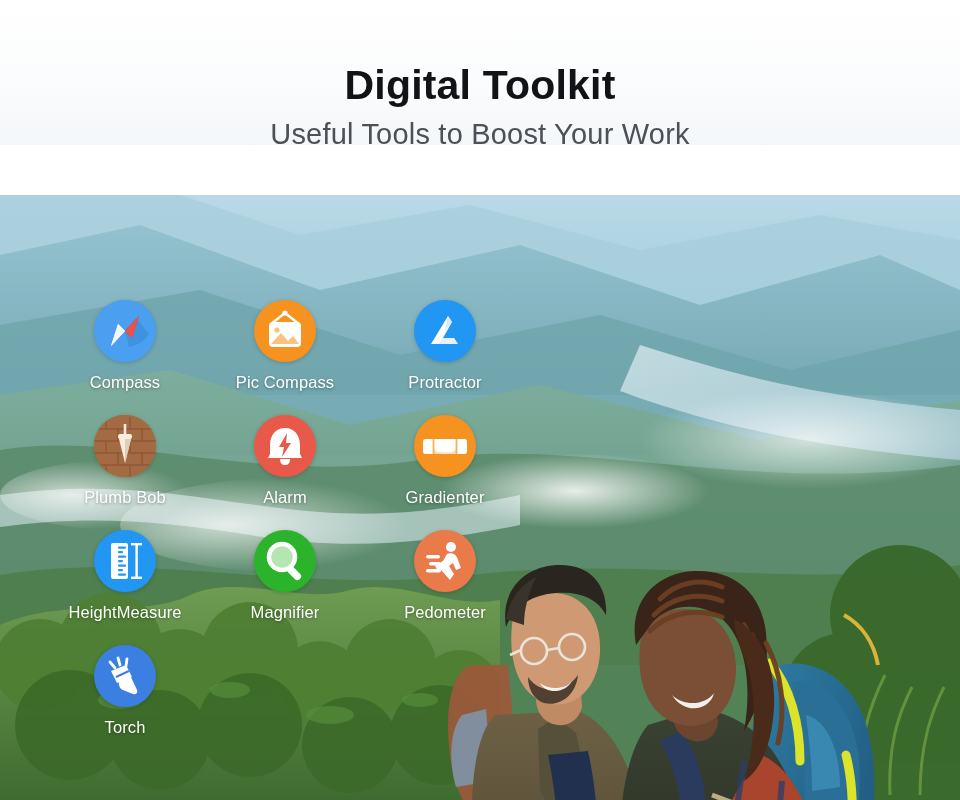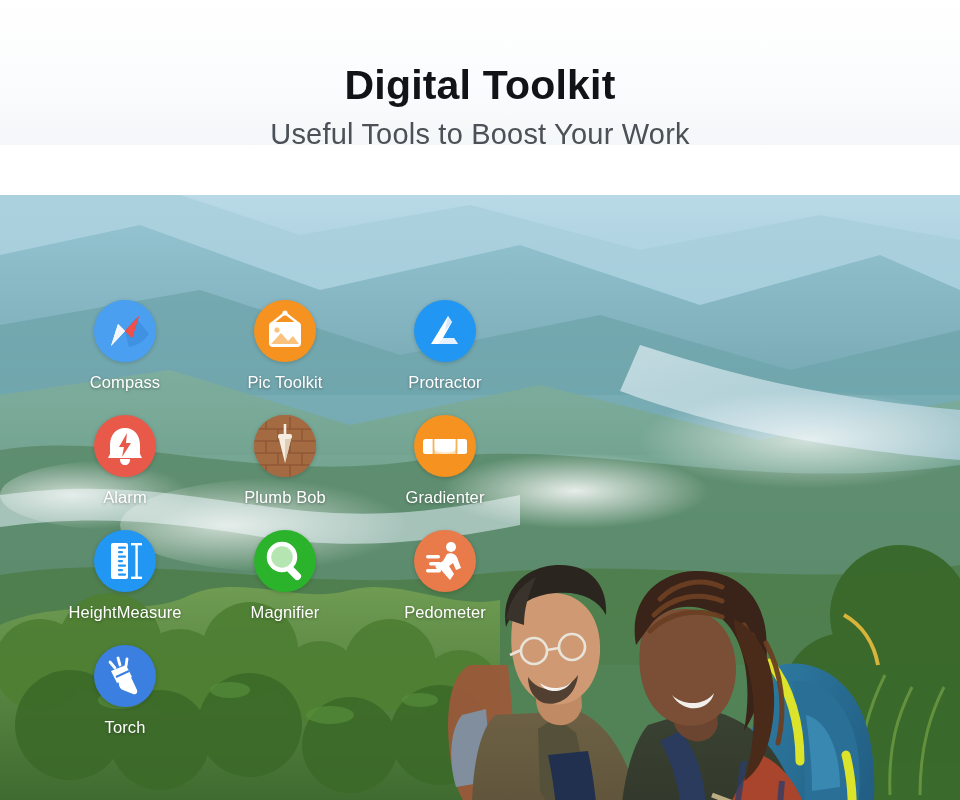--- a/index.html
+++ b/index.html
@@ -292,60 +292,60 @@
       <div class="badge" style="background:#f59220">
         <svg width="62" height="62" viewBox="0 0 62 62">
           <path d="M31 13 L45 24" stroke="#ffffff" stroke-width="2.4" fill="none"></path>
           <path d="M31 13 L17 24" stroke="#ffffff" stroke-width="2.4" fill="none"></path>
           <circle cx="31" cy="13" r="2.6" fill="#ffffff"></circle>
           <rect x="15" y="22" width="32" height="25" rx="4" fill="#ffffff"></rect>
           <circle cx="23" cy="30" r="2.6" fill="#fbc27e"></circle>
           <path d="M17 44 L27 33 L34 41 L39 36 L45 44 Z" fill="#fbc27e"></path>
         </svg>
       </div>
-      <div class="caption">Pic Toolkit</div>
+      <div class="caption">Pic Compass</div>
     </div>
 
     <div class="cell">
       <div class="badge" style="background:#2196f3">
         <svg width="62" height="62" viewBox="0 0 62 62">
           <path d="M17 44 L44 44 L40 38 L29 38 L38 22 L34 16 Z" fill="#ffffff"></path>
           <path d="M31 31 L38 22 L34 16 Z" fill="#cfe6fb" opacity="0.85"></path>
           <path d="M29 38 L40 38 L44 44 L24 44 Z" fill="#cfe6fb" opacity="0.55"></path>
         </svg>
       </div>
       <div class="caption">Protractor</div>
-    </div>
-
-    <div class="cell">
-      <div class="badge" style="background:#e8594a">
-        <svg width="62" height="62" viewBox="0 0 62 62">
-          <path d="M31 13 C40 13 46 20 46 30 L46 39 L48 43 L14 43 L16 39 L16 30 C16 20 22 13 31 13 Z" fill="#ffffff"></path>
-          <path d="M26 44 C26 48 28 50 31 50 C34 50 36 48 36 44 Z" fill="#ffffff"></path>
-          <path d="M33 18 L25 32 L30 32 L28 42 L37 28 L32 28 Z" fill="#e8594a"></path>
-        </svg>
-      </div>
-      <div class="caption">Alarm</div>
     </div>
 
     <div class="cell">
       <div class="badge" style="background:#a46b42">
         <svg width="62" height="62" viewBox="0 0 62 62">
           <rect width="62" height="62" fill="#a46b42"></rect>
           <g stroke="#8d5734" stroke-width="1.6" opacity="0.9">
             <path d="M0 14 H62 M0 26 H62 M0 38 H62 M0 50 H62"></path>
             <path d="M12 2 V14 M36 2 V14 M24 14 V26 M48 14 V26 M12 26 V38 M36 26 V38 M24 38 V50 M48 38 V50 M12 50 V62 M36 50 V62"></path>
           </g>
           <path d="M31 9 L31 20" stroke="#f6ece0" stroke-width="2.6"></path>
           <rect x="24" y="19" width="14" height="5" rx="2" fill="#f6ece0"></rect>
           <path d="M25 24 L37 24 L31 48 Z" fill="#f6ece0"></path>
           <path d="M31 24 L37 24 L31 48 Z" fill="#e0cfb8"></path>
         </svg>
       </div>
       <div class="caption">Plumb Bob</div>
+    </div>
+
+    <div class="cell">
+      <div class="badge" style="background:#e8594a">
+        <svg width="62" height="62" viewBox="0 0 62 62">
+          <path d="M31 13 C40 13 46 20 46 30 L46 39 L48 43 L14 43 L16 39 L16 30 C16 20 22 13 31 13 Z" fill="#ffffff"></path>
+          <path d="M26 44 C26 48 28 50 31 50 C34 50 36 48 36 44 Z" fill="#ffffff"></path>
+          <path d="M33 18 L25 32 L30 32 L28 42 L37 28 L32 28 Z" fill="#e8594a"></path>
+        </svg>
+      </div>
+      <div class="caption">Alarm</div>
     </div>
 
     <div class="cell">
       <div class="badge" style="background:#f59220">
         <svg width="62" height="62" viewBox="0 0 62 62">
           <rect x="9" y="24" width="44" height="15" rx="2.5" fill="#ffffff"></rect>
           <rect x="20" y="24" width="22" height="15" fill="#fbd9a8"></rect>
           <path d="M20 24 L20 32 C20 37 24 39 31 39 C38 39 42 37 42 32 L42 24 Z" fill="#ffffff"></path>
           <path d="M20 39 L42 39 L42 35 C38 38 24 38 20 35 Z" fill="#fbd9a8" opacity="0.6"></path>
           <rect x="18.6" y="24" width="1.8" height="15" fill="#f7b255"></rect>

